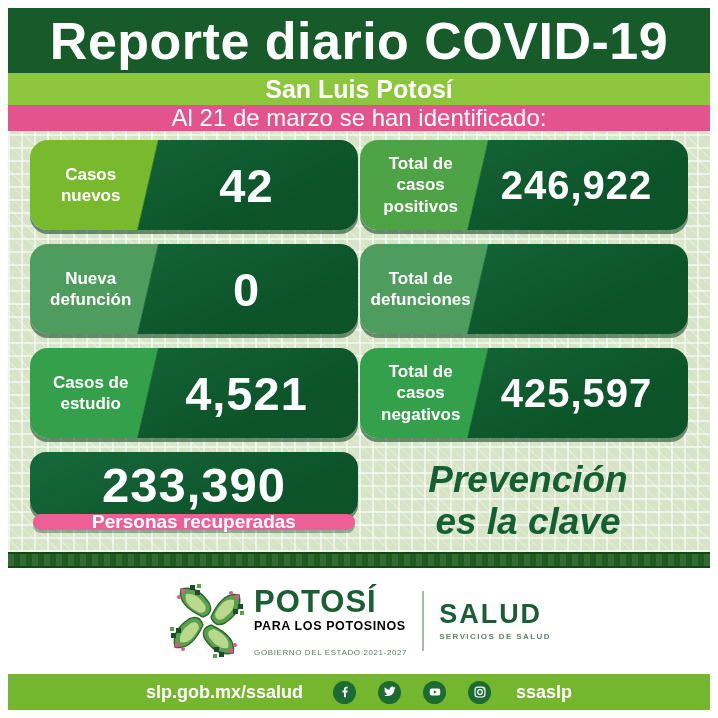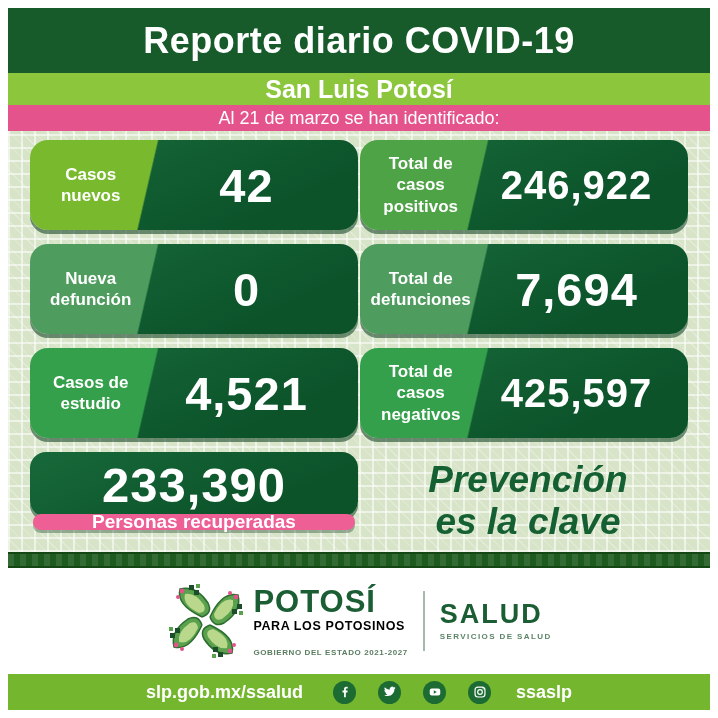--- a/index.html
+++ b/index.html
@@ -1,25 +1,25 @@
 <!DOCTYPE html>
 <html><head>
 <meta charset="utf-8">
 <style>
   * { margin:0; padding:0; box-sizing:border-box; }
   body { font-family:"Liberation Sans", sans-serif; background:#fff; }
   .poster { width:718px; height:718px; background:#fff; padding:8px; overflow:hidden; }
 
   
   .header { height:65px; background:#175b2b; display:flex; align-items:center; justify-content:center; }
-  .header-title { color:#fff; font-size:36px; font-weight:800; letter-spacing:0.5px; }
+  .header-title { color:#fff; font-size:52px; font-weight:800; letter-spacing:0.5px; }
   .subheader { height:32px; background:#8cc63d; display:flex; align-items:center; justify-content:center; }
   .subheader-title { color:#fff; font-size:25px; font-weight:800; }
   .pinkband { height:26px; background:#e5538c; display:flex; align-items:center; justify-content:center; }
-  .pinkband-text { color:#fff; font-size:18px; font-weight:500;text-align:right; }
+  .pinkband-text { color:#fff; font-size:24px; font-weight:500;text-align:right; }
 
   
   .content {
     height:421px; padding:9px 22px 0;
     background-color:#d7e4c8;
     background-image:
       repeating-linear-gradient(0deg, rgba(255,255,255,.55) 0 2px, transparent 2px 13px),
       repeating-linear-gradient(90deg, rgba(255,255,255,.55) 0 2px, transparent 2px 13px),
       repeating-linear-gradient(45deg, rgba(255,255,255,.28) 0 1px, transparent 1px 9px);
   }
@@ -71,21 +71,21 @@
     background-image:repeating-linear-gradient(90deg, rgba(255,255,255,.10) 0 6px, transparent 6px 12px);
     border-top:2px solid #154715; border-bottom:2px solid #154715;
   }
 
   
   .footer { height:106px; background:#fff; display:flex; align-items:center; justify-content:center; gap:7px; }
   .emblem { width:80px; height:80px; }
   .potosi-block { display:flex; flex-direction:column; align-items:flex-start; line-height:1.1; }
   .potosi-name { color:#1b5e34; font-size:31px; font-weight:800; letter-spacing:1px; }
   .potosi-tagline { color:#000000; font-size:12.5px; font-weight:800; letter-spacing:0.6px; margin-top:1px; }
-  .potosi-gov { color:#5a7d61; font-size:8px; font-weight:700; letter-spacing:0.6px; margin-top:15px; }
+  .potosi-gov { color:#5a7d61; font-size:8px; font-weight:400; letter-spacing:0.6px; margin-top:15px; }
   .vdivider { width:2px; height:60px; background:#a9b9a9; margin:0 8px; }
   .salud-block { display:flex; flex-direction:column; align-items:flex-start; line-height:1.1; }
   .salud-name { color:#1b5e34; font-size:27px; font-weight:800; letter-spacing:2px; }
   .salud-sub { color:#5c8468; font-size:8px; font-weight:700; letter-spacing:1.4px; margin-top:4px; }
 
   
   .bottombar { height:36px; background:#74b62e; display:flex; align-items:center; justify-content:center; gap:22px; }
   .bottombar-url { color:#fff; font-size:18px; font-weight:600; margin-right:8px; }
   .bottombar-handle { color:#fff; font-size:18px; font-weight:600; margin-left:3px; }
   .social { width:23px; height:23px; border-radius:50%; background:#1c6b33; display:flex; align-items:center; justify-content:center; }
@@ -121,21 +121,20 @@
       </div>
     </div>
 
     <div class="row">
       <div class="stat-card" style="--accent: #4e9c5e;">
         <div class="stat-label">Nueva defunción</div>
         <div class="stat-value big">0</div>
       </div>
       <div class="stat-card" style="--accent: #4e9c5e;">
         <div class="stat-label">Total de defunciones</div>
-        <div class="stat-value big">7,694</div>
       </div>
     </div>
 
     <div class="row">
       <div class="stat-card" style="--accent: #35a04c;">
         <div class="stat-label">Casos de estudio</div>
         <div class="stat-value big">4,521</div>
       </div>
       <div class="stat-card" style="--accent: #35a04c;">
         <div class="stat-label">Total de casos negativos</div>

